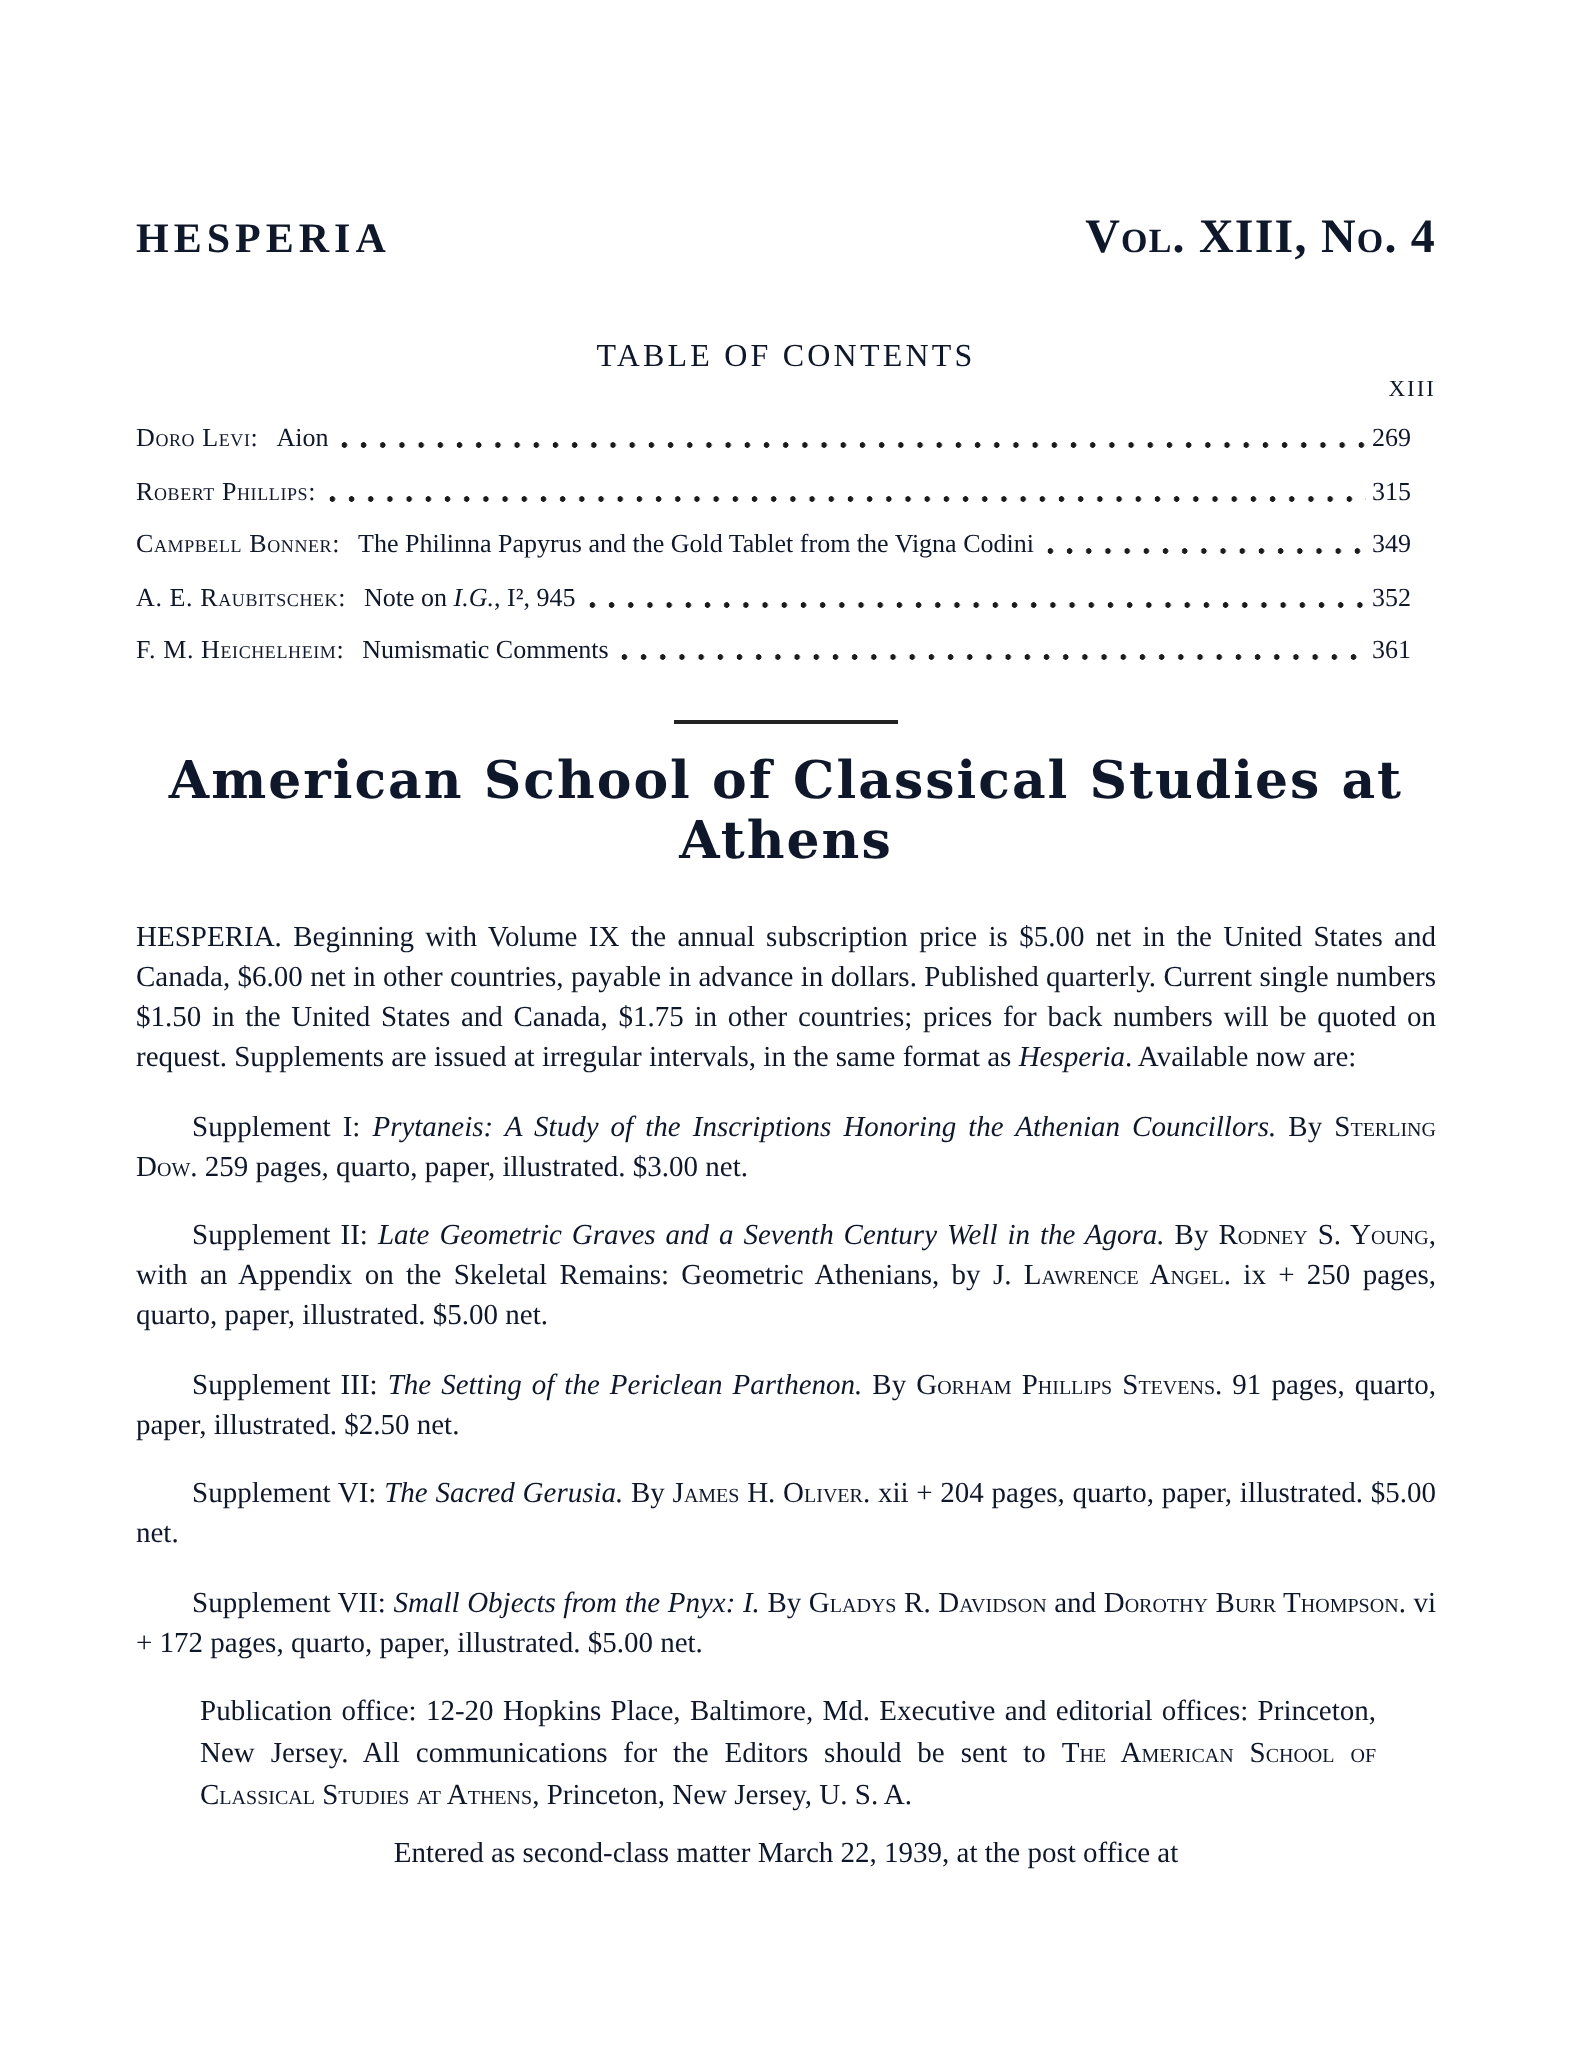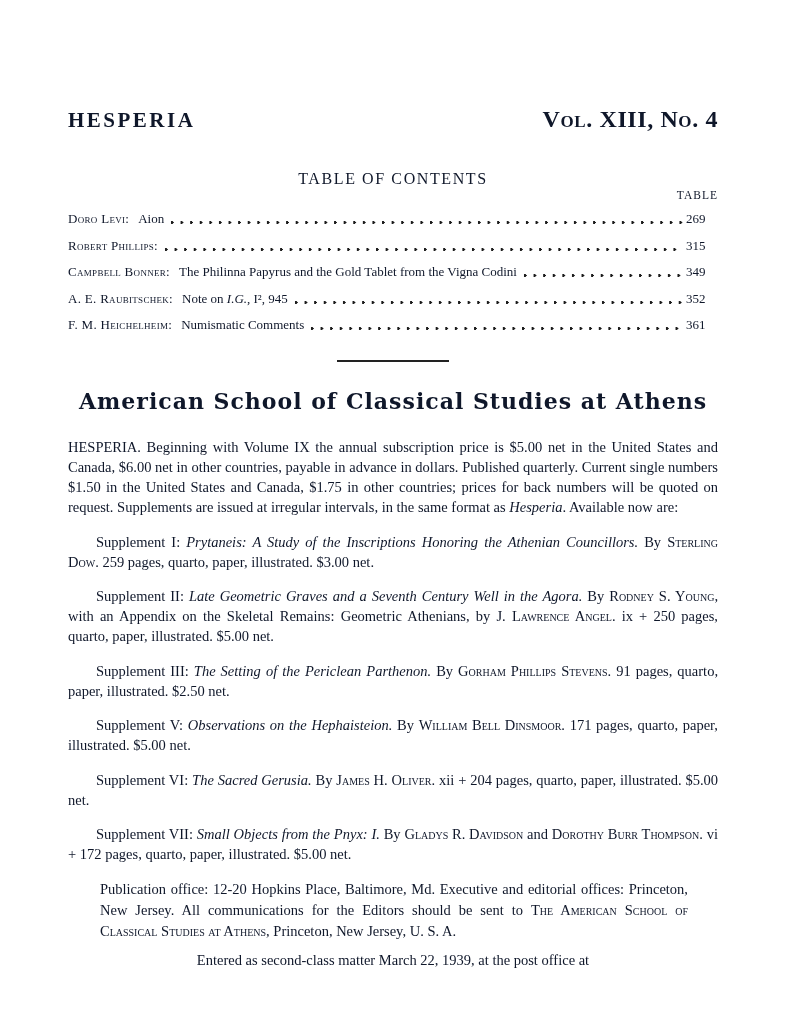--- a/index.html
+++ b/index.html
@@ -31,22 +31,22 @@
     flex: 1 1 10px; min-width: 10px; align-self: flex-end;
     height: 5px; margin: 0 3px 3px 6px;
     background-image: radial-gradient(circle at 2.2px 2.5px, #1b1b1b 1.25px, rgba(0,0,0,0) 1.55px);
     background-size: 9.6px 5px; background-repeat: repeat-x;
   }
   .toc-page { min-width: 32px; text-align: left; }
 
   
   .divider { width: 112px; border: none; border-top: 2px solid #222; margin: 26px auto 0; }
   .school {
-    text-align: center; font-size: 22px; font-weight: bold; letter-spacing: 1px;
-    margin-top: 26px; font-family: "DejaVu Serif", serif;
+    text-align: center; font-size: 26px; font-weight: bold; letter-spacing: 1px;
+    margin-top: 14px; font-family: "DejaVu Serif", serif;
   }
 
   
   .body-text { font-size: 14.5px; line-height: 20px; text-align: justify; }
   .subscription { margin-top: 23px; }
   .supps { margin-top: 9px; }
   .supp { margin-top: 7px; text-indent: 28px; }
 
   .seg-plain { }
   .seg-italic { font-style: italic; }
@@ -62,21 +62,21 @@
 <div class="sheet">
   <div class="content">
 
     <div class="hdr">
       <span class="journal-title">HESPERIA</span>
       <span class="volume">Vol. XIII, No. 4</span>
     </div>
 
     <div>
       <div class="toc-title">TABLE OF CONTENTS</div>
-      <div class="page-label">TABLE</div>
+      <div class="page-label">XIII</div>
 
       <div class="toc-rows">
         <div class="toc-row">
           <span class="toc-author">Doro Levi:</span>
           <span class="toc-t"><span class="seg-plain">Aion</span></span>
           <span class="dot-leader"></span>
           <span class="toc-page">269</span>
         </div>
         <div class="toc-row">
           <span class="toc-author">Robert Phillips:</span>
@@ -107,21 +107,20 @@
     <hr class="divider">
 
     <div class="school">American School of Classical Studies at Athens</div>
 
     <p class="body-text subscription"><span class="seg-plain">HESPERIA.  Beginning with Volume IX the annual subscription price is $5.00 net in the United States and Canada, $6.00 net in other countries, payable in advance in dollars.  Published quarterly.  Current single numbers $1.50 in the United States and Canada, $1.75 in other countries; prices for back numbers will be quoted on request.  Supplements are issued at irregular intervals, in the same format as </span><span class="seg-italic">Hesperia</span><span class="seg-plain">.  Available now are:</span></p>
 
     <div class="supps">
       <p class="body-text supp"><span class="seg-plain">Supplement I:  </span><span class="seg-italic">Prytaneis: A Study of the Inscriptions Honoring the Athenian Councillors.</span><span class="seg-plain">  By </span><span class="seg-sc">Sterling Dow</span><span class="seg-plain">.  259 pages, quarto, paper, illustrated.  $3.00 net.</span></p>
       <p class="body-text supp"><span class="seg-plain">Supplement II:  </span><span class="seg-italic">Late Geometric Graves and a Seventh Century Well in the Agora.</span><span class="seg-plain">  By </span><span class="seg-sc">Rodney S. Young</span><span class="seg-plain">, with an Appendix on the Skeletal Remains: Geometric Athenians, by </span><span class="seg-sc">J. Lawrence Angel</span><span class="seg-plain">.  ix + 250 pages, quarto, paper, illustrated.  $5.00 net.</span></p>
       <p class="body-text supp"><span class="seg-plain">Supplement III:  </span><span class="seg-italic">The Setting of the Periclean Parthenon.</span><span class="seg-plain">  By </span><span class="seg-sc">Gorham Phillips Stevens</span><span class="seg-plain">.  91 pages, quarto, paper, illustrated.  $2.50 net.</span></p>
-      <p class="body-text supp"><span class="seg-plain">Supplement V:  </span><span class="seg-italic">Observations on the Hephaisteion.</span><span class="seg-plain">  By </span><span class="seg-sc">William Bell Dinsmoor</span><span class="seg-plain">.  171 pages, quarto, paper, illustrated.  $5.00 net.</span></p>
       <p class="body-text supp"><span class="seg-plain">Supplement VI:  </span><span class="seg-italic">The Sacred Gerusia.</span><span class="seg-plain">  By </span><span class="seg-sc">James H. Oliver</span><span class="seg-plain">.  xii + 204 pages, quarto, paper, illustrated.  $5.00 net.</span></p>
       <p class="body-text supp"><span class="seg-plain">Supplement VII:  </span><span class="seg-italic">Small Objects from the Pnyx: I.</span><span class="seg-plain">  By </span><span class="seg-sc">Gladys R. Davidson</span><span class="seg-plain"> and </span><span class="seg-sc">Dorothy Burr Thompson</span><span class="seg-plain">.  vi + 172 pages, quarto, paper, illustrated.  $5.00 net.</span></p>
     </div>
 
     <p class="body-text publication"><span class="seg-plain">Publication office:  12-20 Hopkins Place, Baltimore, Md.  Executive and editorial offices:  Princeton, New Jersey.  All communications for the Editors should be sent to </span><span class="seg-sc">The American School of Classical Studies at Athens</span><span class="seg-plain">, Princeton, New Jersey, U. S. A.</span></p>
 
     <div class="entered">
       <div>Entered as second-class matter March 22, 1939, at the post office at</div>
 
     </div>

